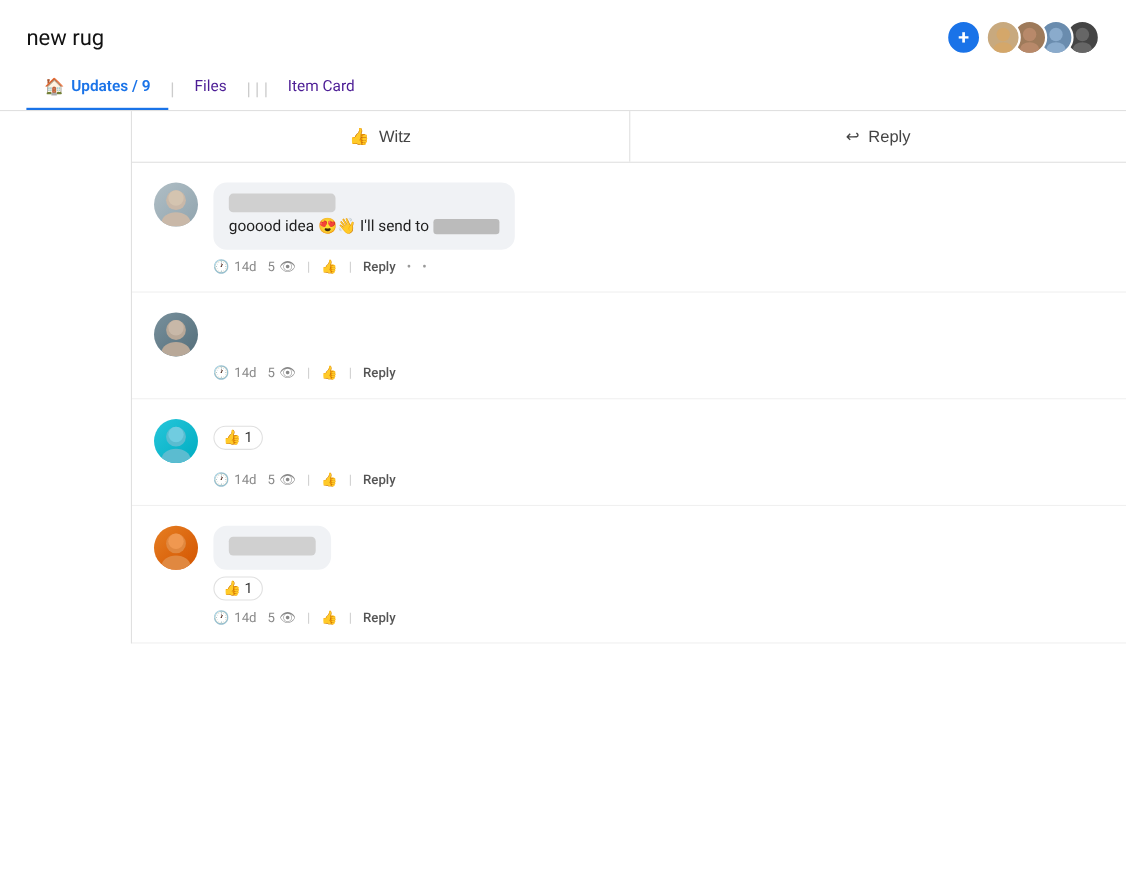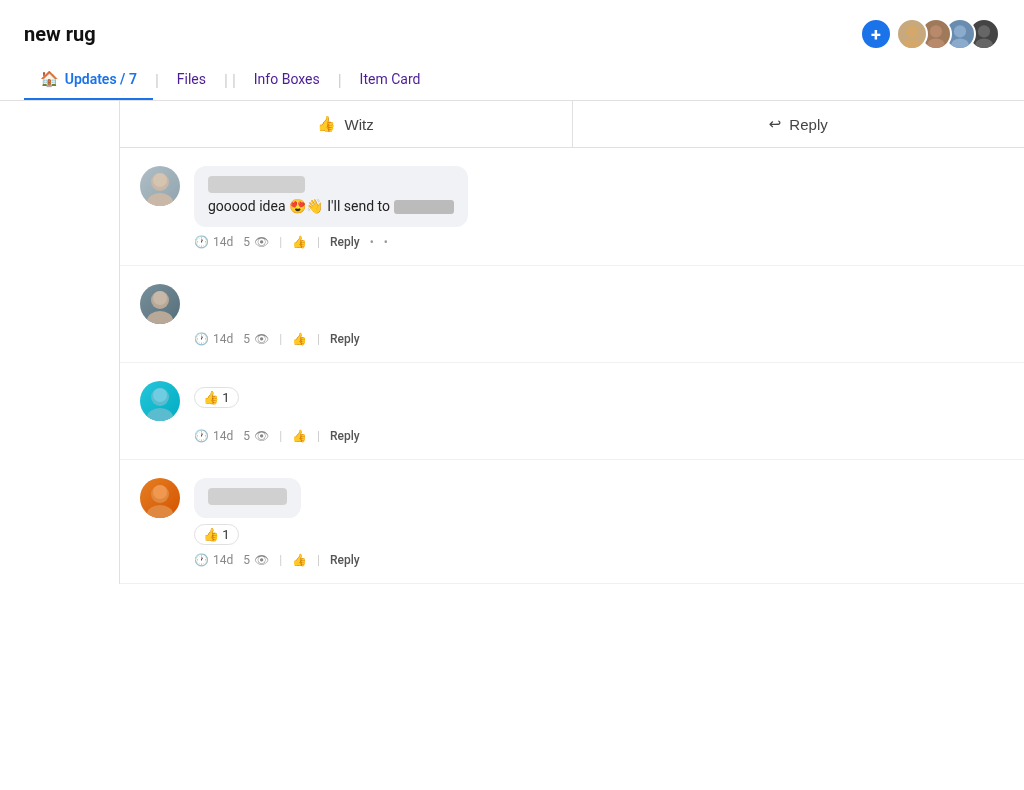--- a/index.html
+++ b/index.html
@@ -17,21 +17,21 @@
     }
     
     .header {
       display: flex;
       align-items: center;
       justify-content: space-between;
       padding: 18px 24px 0 24px;
     }
     .page-title {
       font-size: 20px;
-      font-weight: 700;
+      font-weight: 400;
       color: #111;
     }
     .avatar-group {
       display: flex;
       align-items: center;
       gap: 0;
     }
     .avatar-add {
       width: 32px;
       height: 32px;
@@ -281,31 +281,28 @@
             <circle cx="16" cy="13" r="7" fill="#666"></circle>
             <ellipse cx="16" cy="28" rx="10" ry="7" fill="#666"></ellipse>
           </svg>
       </div>
     </div>
   </div>
 
   <div class="tabs">
     <div class="tab active">
       <span class="tab-icon">🏠</span>
-      <span>Updates / 7</span>
+      <span>Updates / 9</span>
     </div>
     <span class="tab-separator">|</span>
     <div class="tab">
       <span>Files</span>
     </div>
     <span class="tab-separator">|</span>
     <span class="tab-separator">|</span>
-    <div class="tab">
-      <span>Info Boxes</span>
-    </div>
     <span class="tab-separator">|</span>
     <div class="tab">
       <span>Item Card</span>
     </div>
   </div>
 
   <div class="content-area">
     <div class="left-sidebar"></div>
     <div class="main-feed">
 

